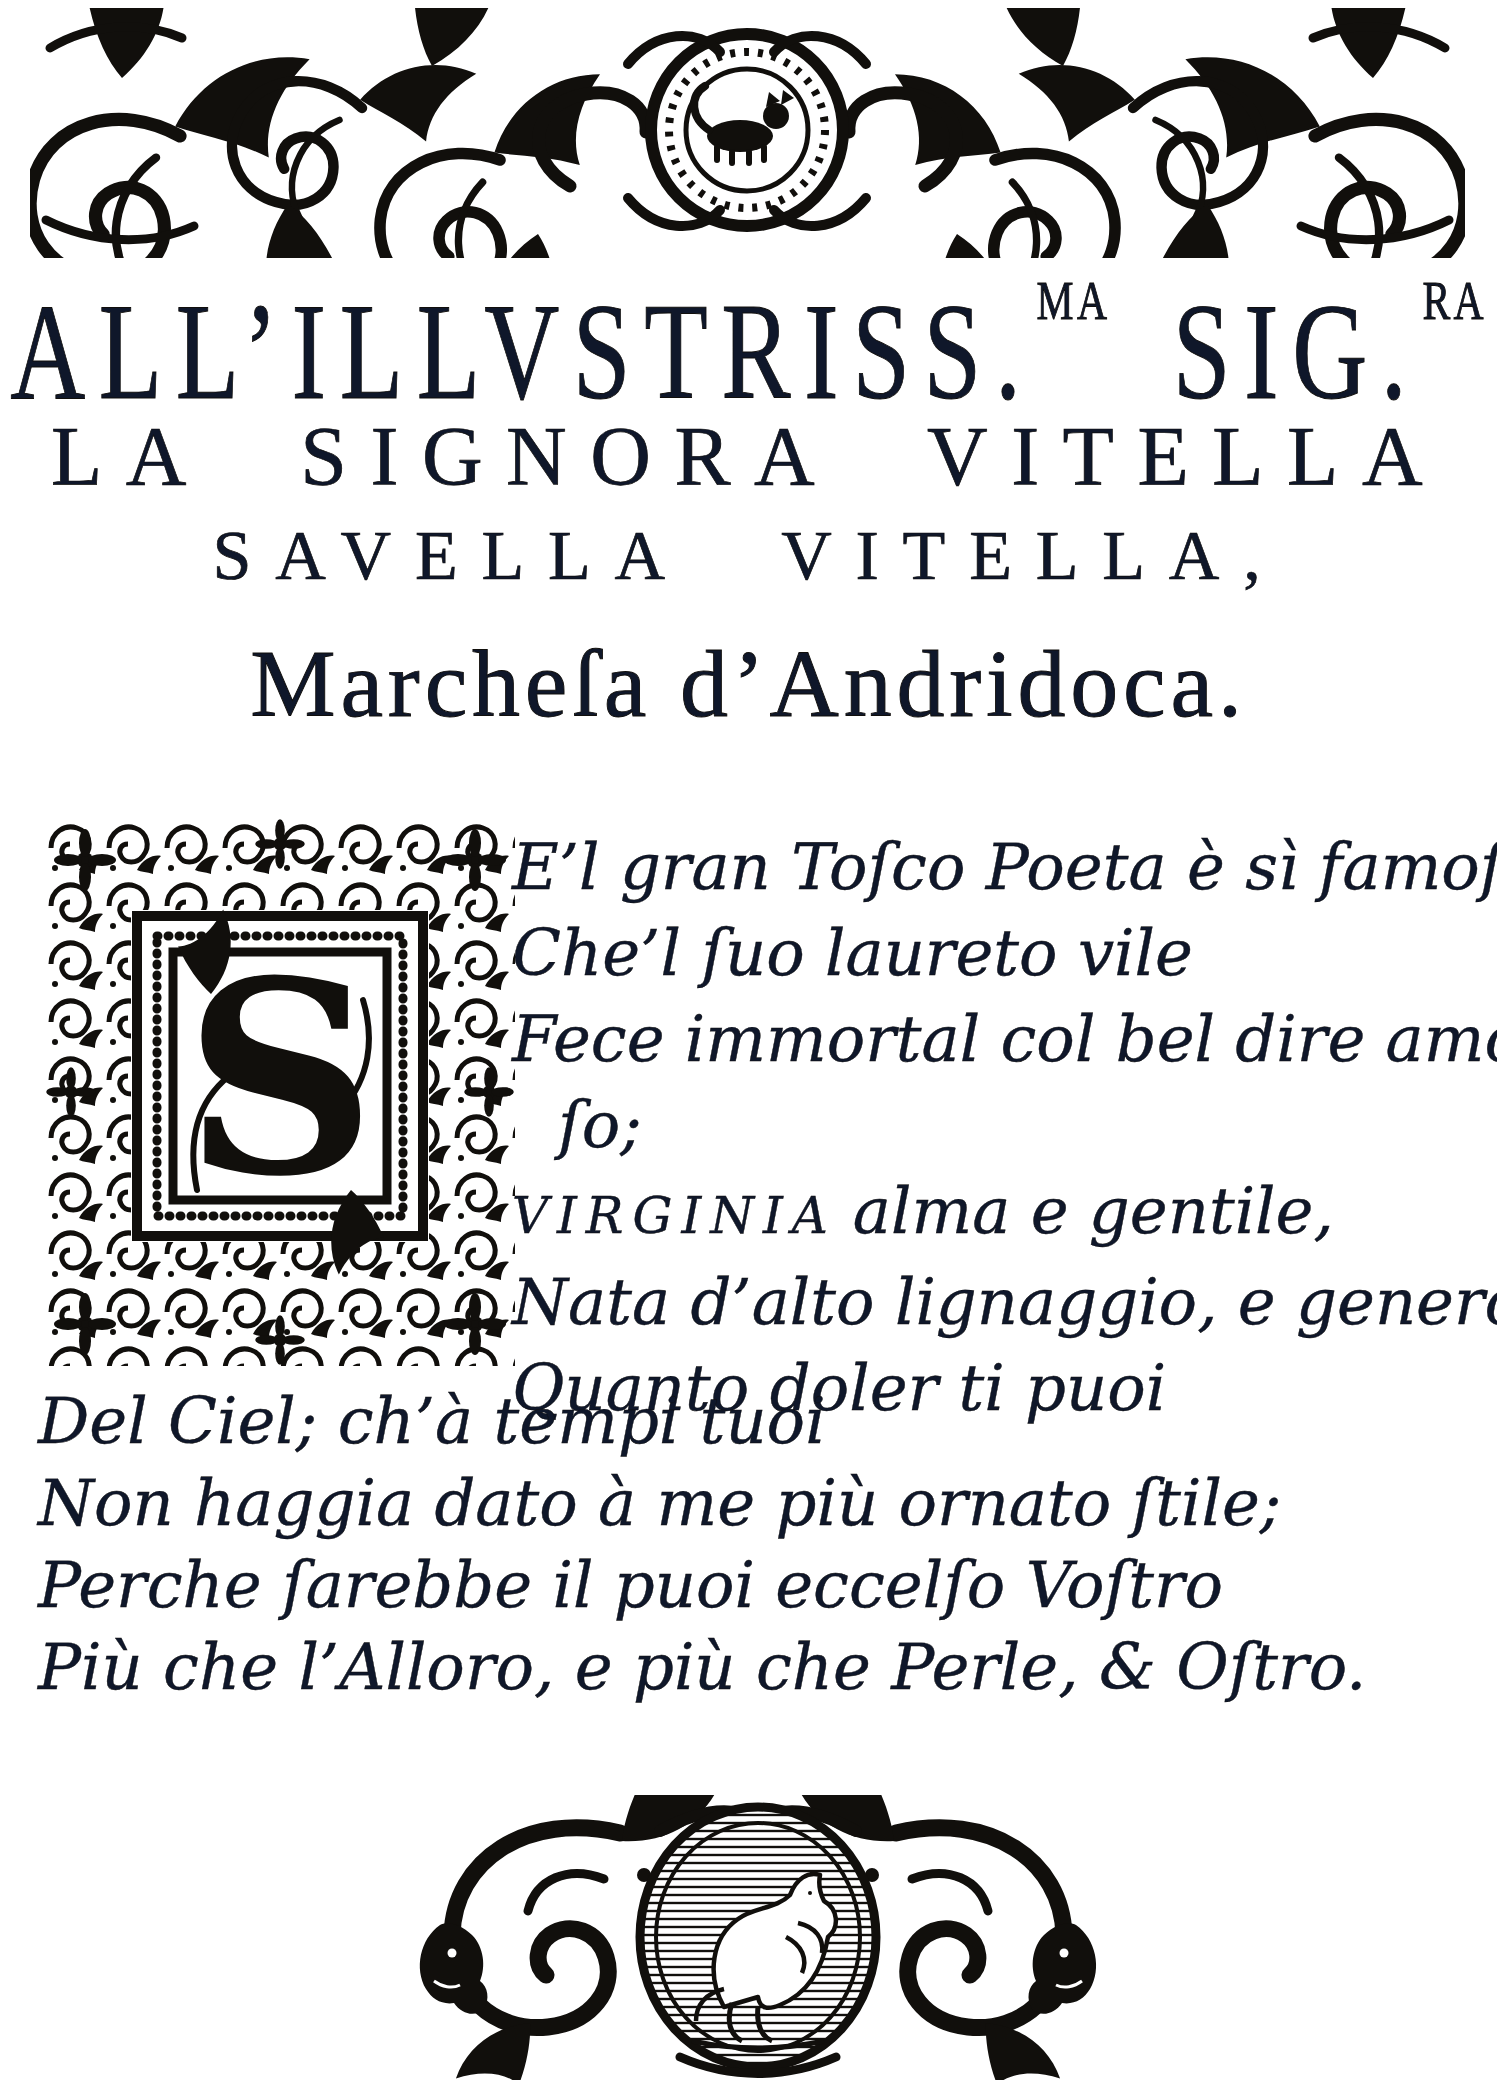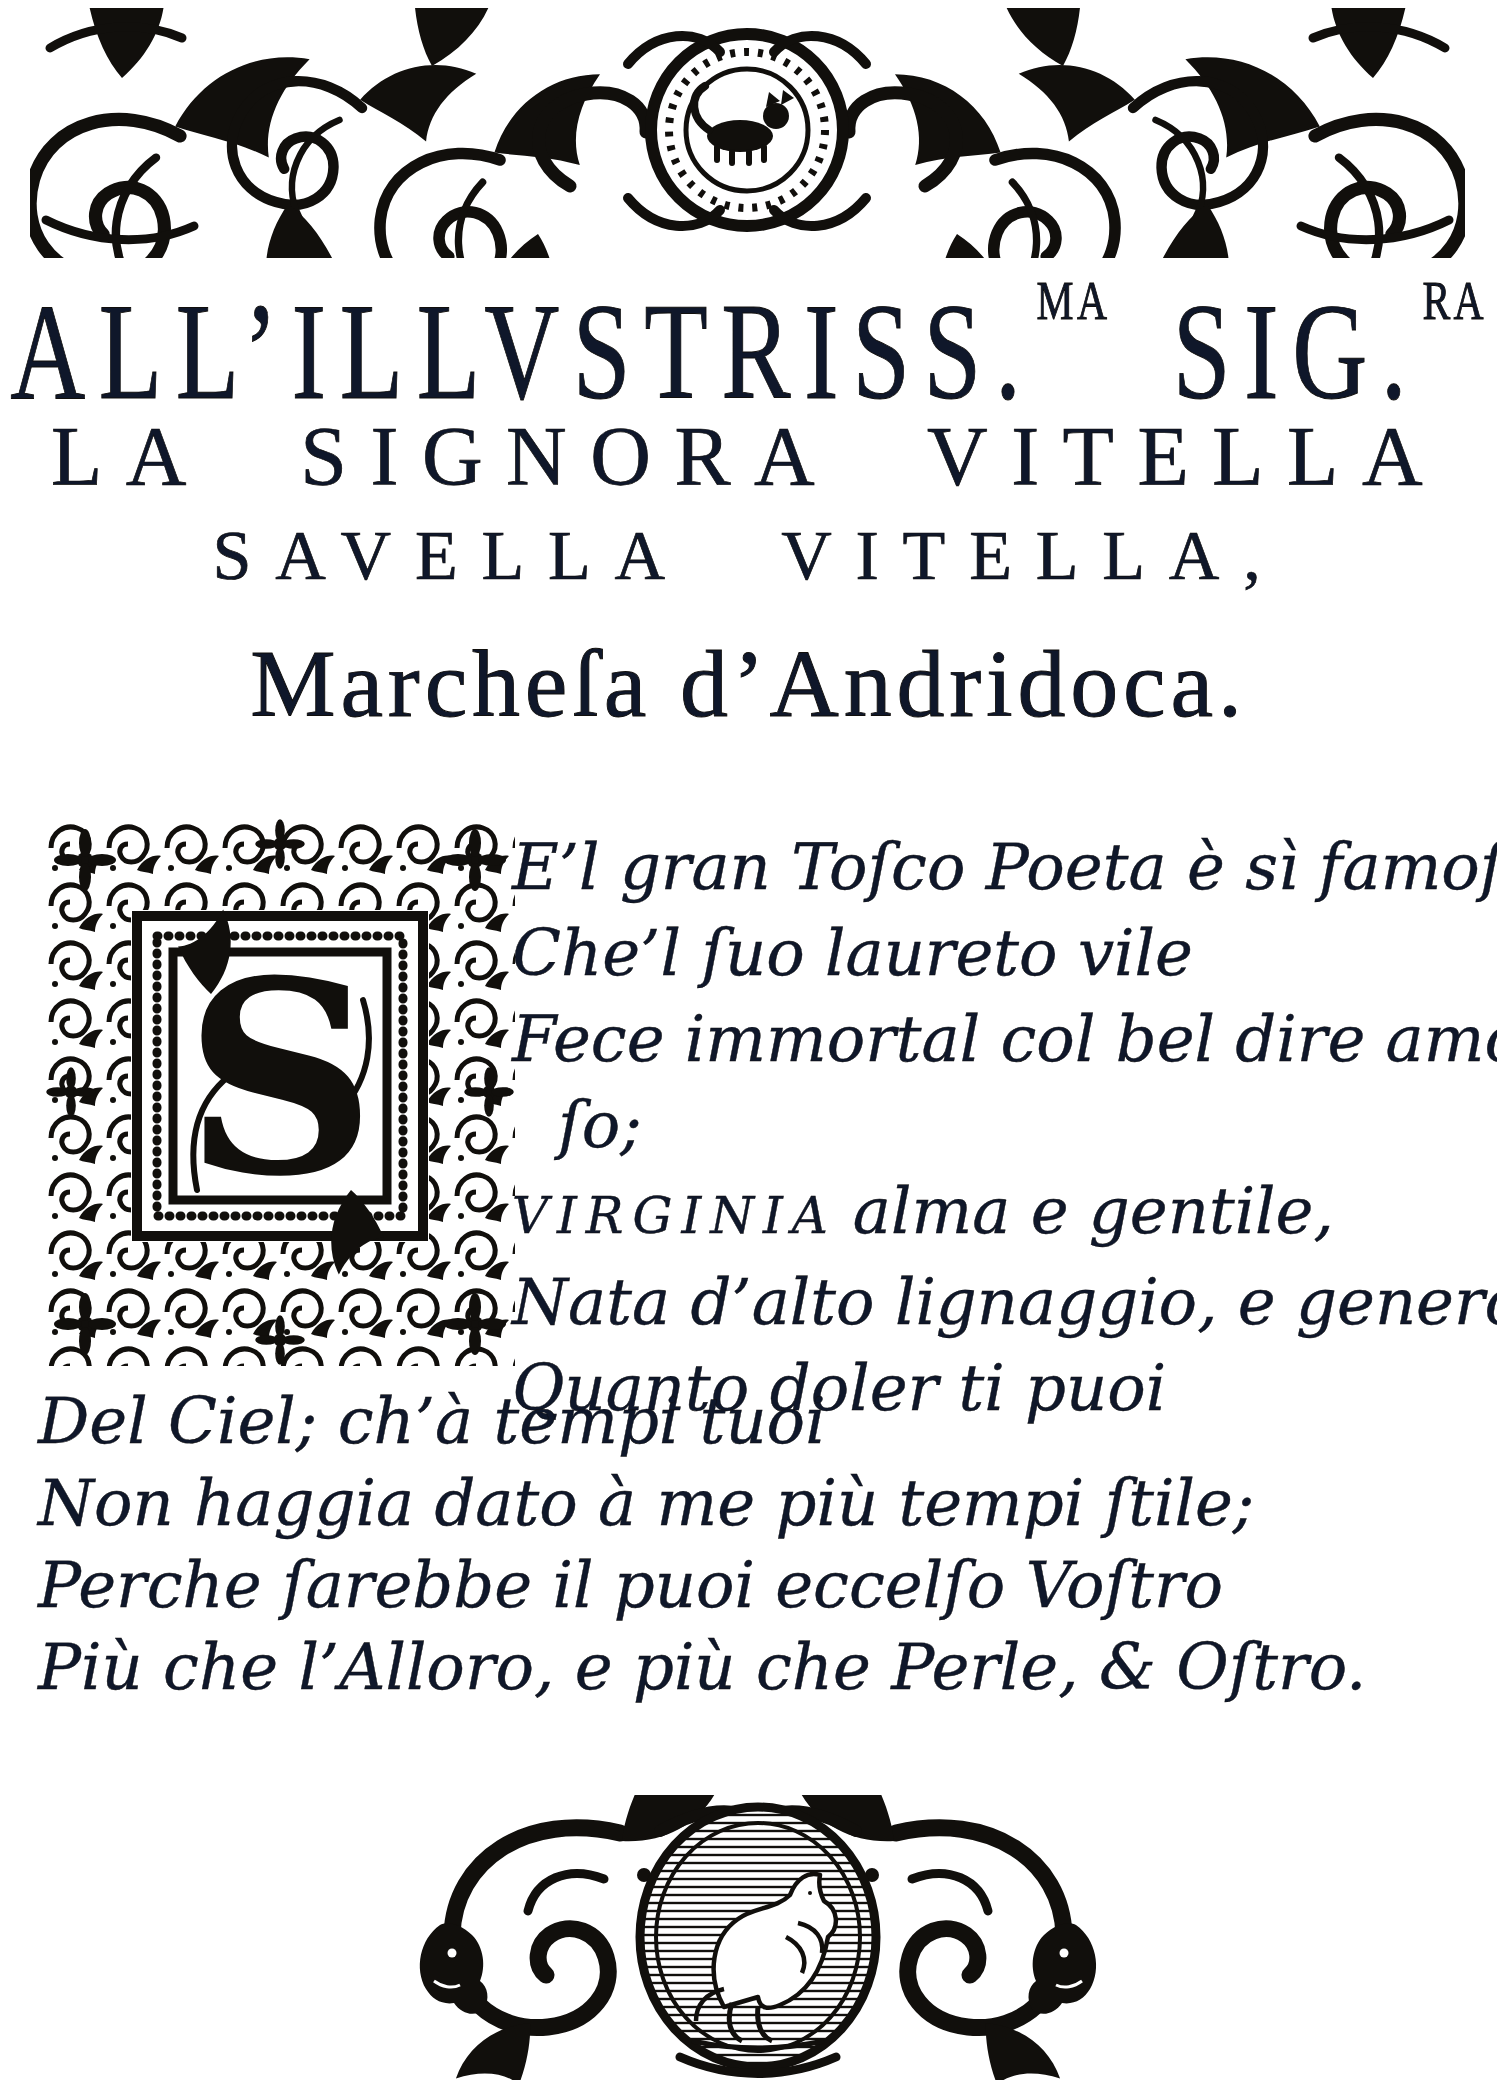--- a/index.html
+++ b/index.html
@@ -141,21 +141,21 @@
     <div class="pl">Che’l ſuo laureto vile</div>
     <div class="pl">Fece immortal col bel dire amoro-</div>
     <div class="pl pl-hang">ſo;</div>
     <div class="pl"><span class="caps">VIRGINIA</span><span>alma e gentile,</span></div>
     <div class="pl">Nata d’alto lignaggio, e generoſo:</div>
     <div class="pl">Quanto doler ti puoi</div>
   </div>
 
   <div class="poemblock poem-full">
     <div class="pl">Del Ciel; ch’à tempi tuoi</div>
-    <div class="pl">Non haggia dato à me più tempi ſtile;</div>
+    <div class="pl">Non haggia dato à me più ornato ſtile;</div>
     <div class="pl">Perche ſarebbe il puoi eccelſo Voſtro</div>
     <div class="pl">Più che l’Alloro, e più che Perle, &amp; Oſtro.</div>
   </div>
 
   <svg class="orn tailpiece" width="700" height="285" viewBox="0 0 700 285" aria-hidden="true">
     <defs>
       <pattern id="tp-hatch" width="8" height="8" patternUnits="userSpaceOnUse">
         <path d="M0 4H8" stroke="#110f0c" stroke-width="2.4"></path>
       </pattern>
       <path id="tp-leaf" fill="#110f0c" d="M0 0C26-10 42-30 44-56 26-44 8-42-4-48-6-30-4-12 0 0Z"></path>

